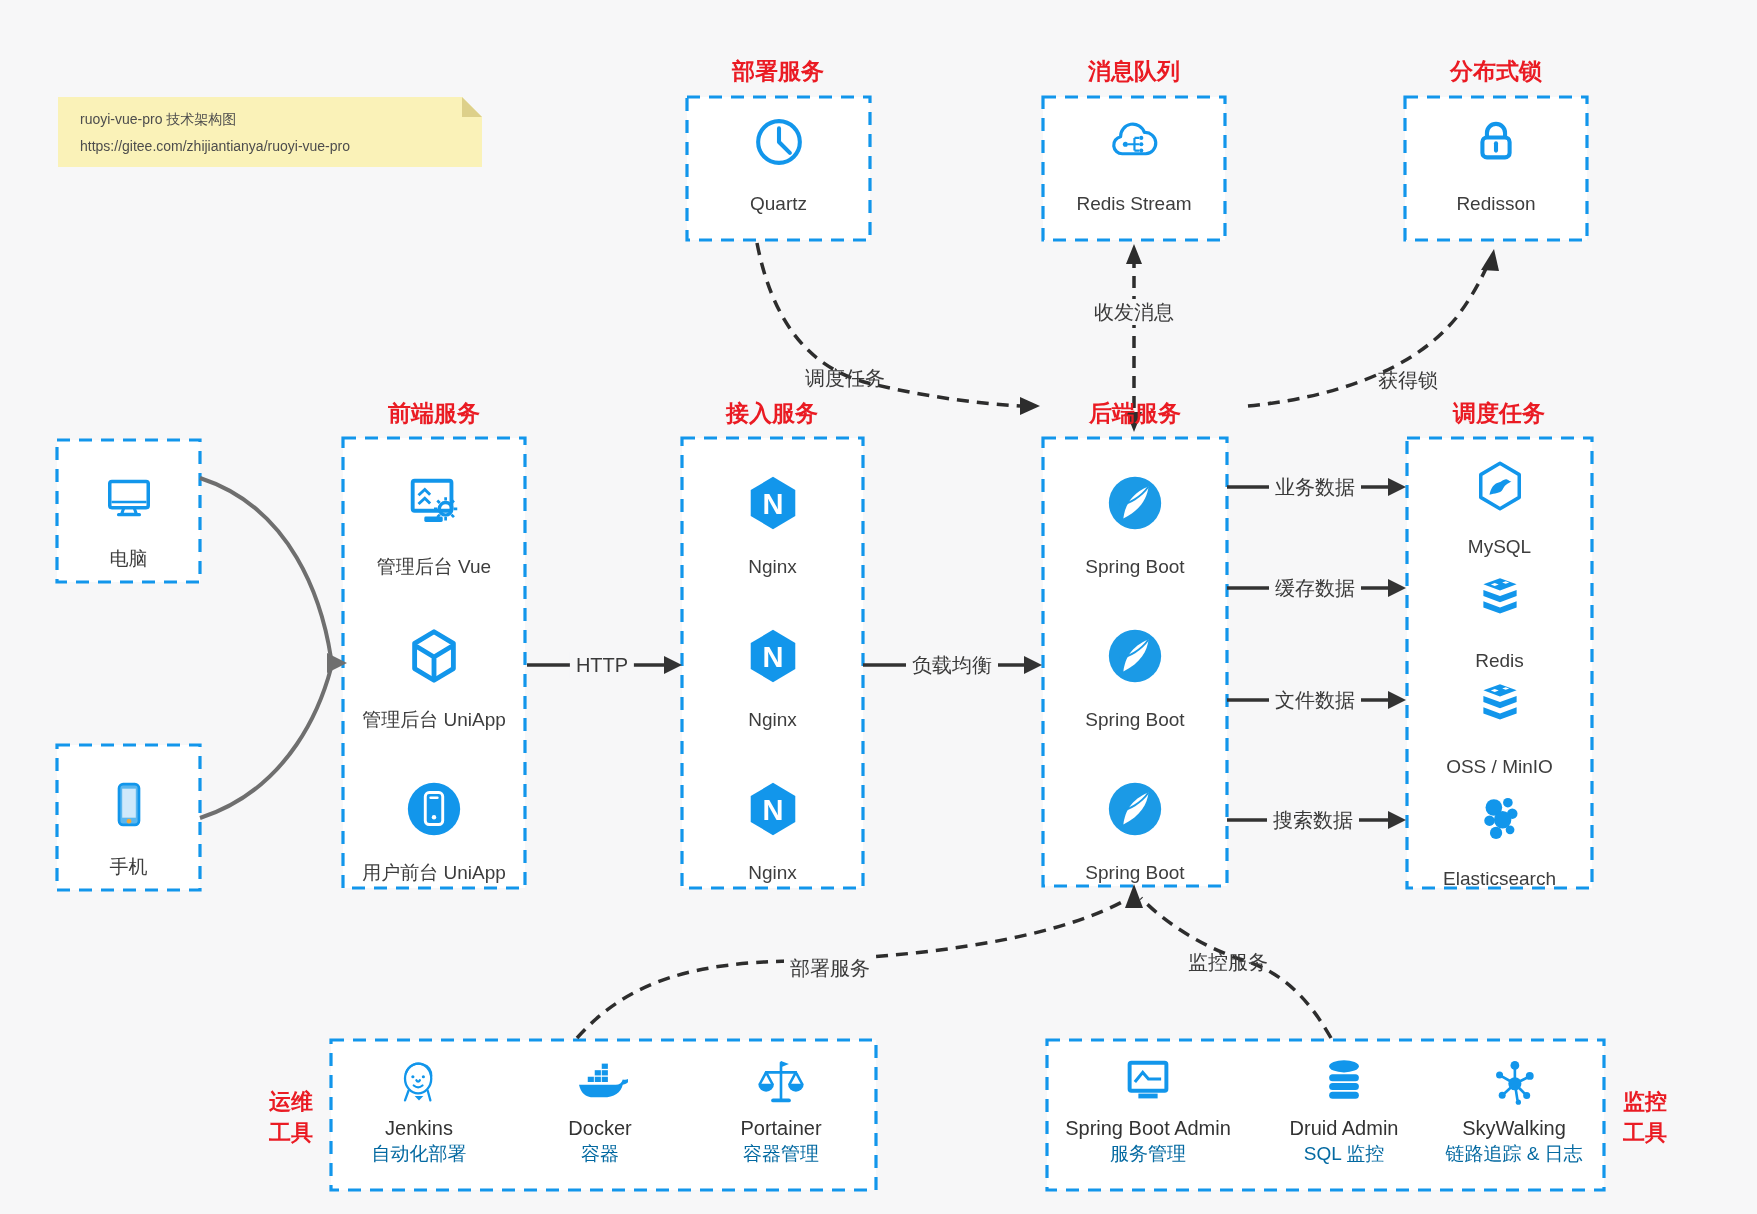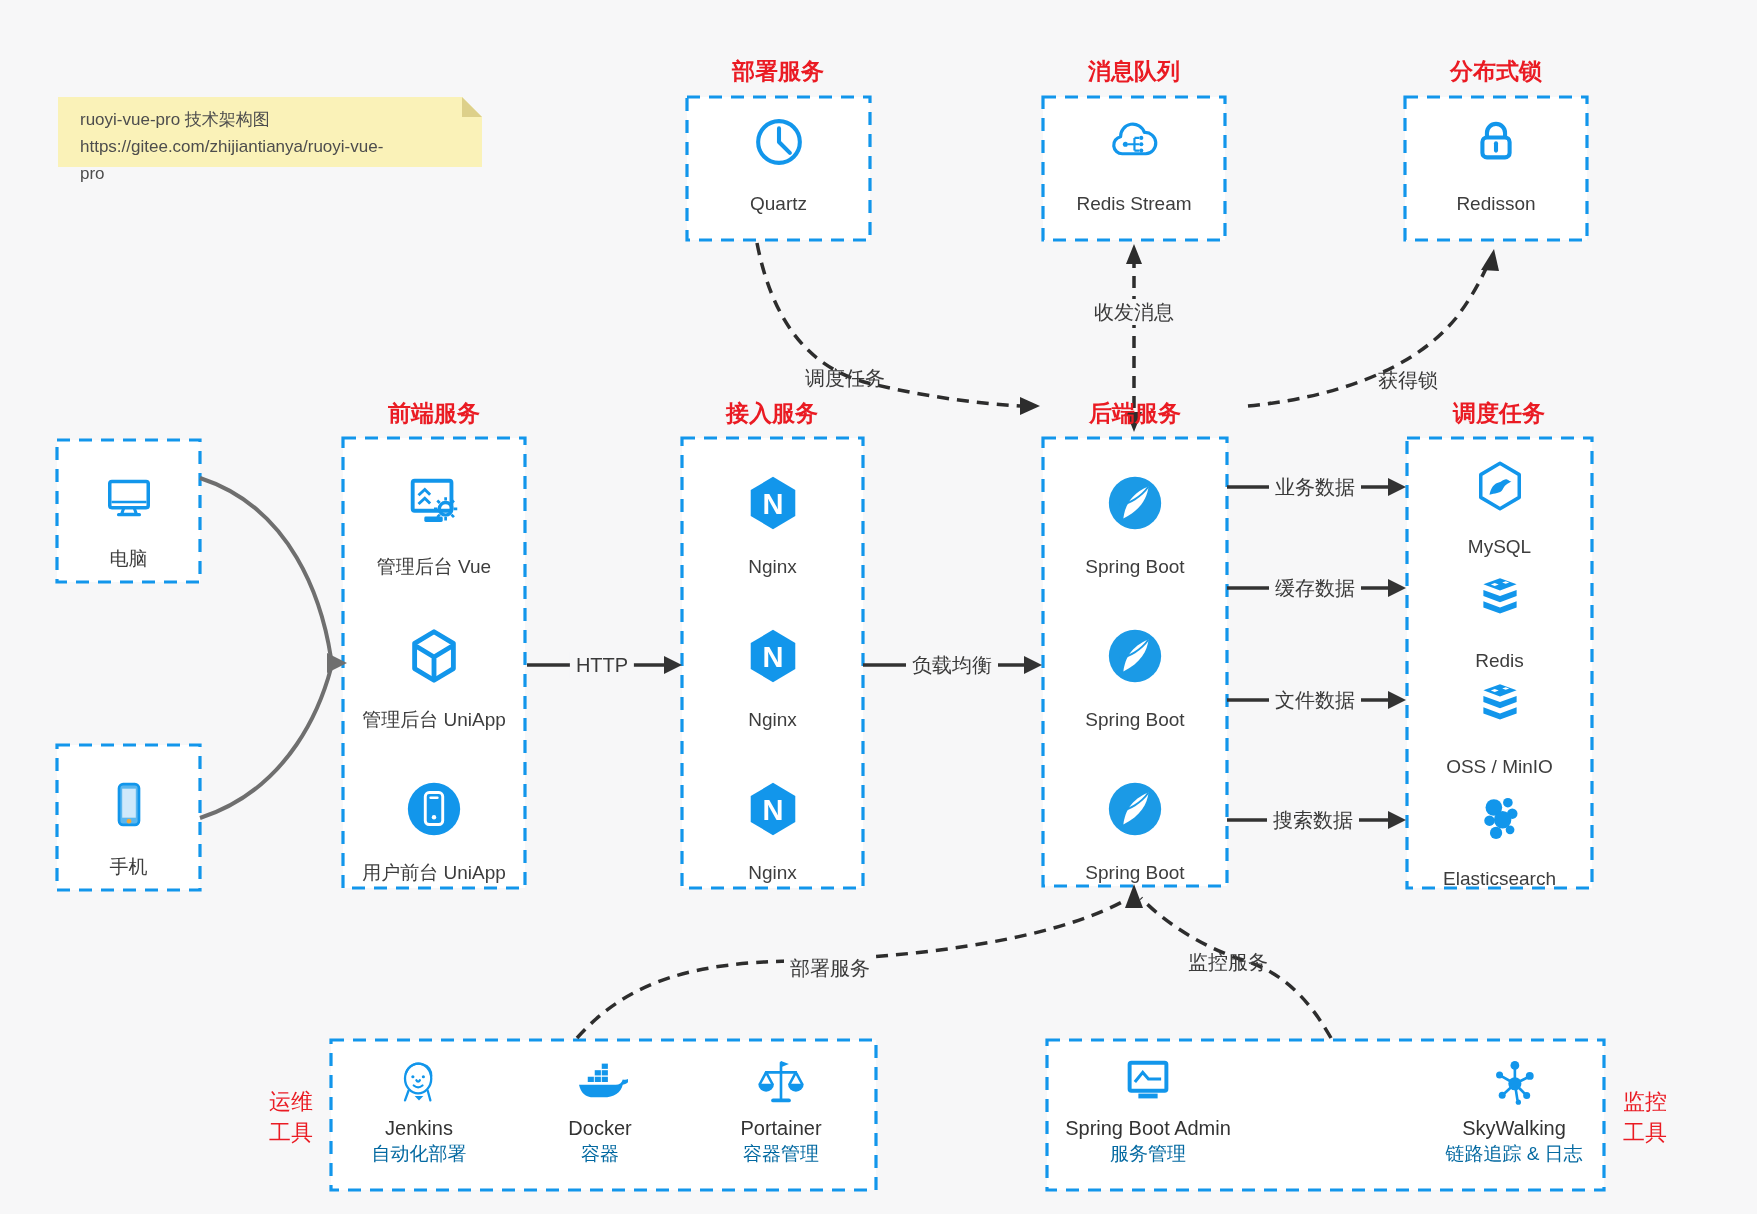--- a/index.html
+++ b/index.html
@@ -1,24 +1,24 @@
 <!DOCTYPE html>
 <html><head>
 <meta charset="utf-8">
 <style>
   html,body{margin:0;padding:0;background:#f7f7f8;}
   .canvas{position:relative;width:1757px;height:1214px;background:#f7f7f8;
           font-family:"Liberation Sans","DejaVu Sans",sans-serif;overflow:hidden;}
   .layer{position:absolute;left:0;top:0;}
   .rtitle{position:absolute;transform:translateX(-50%);font-size:23px;font-weight:bold;
           color:#ea1b23;white-space:nowrap;}
-  .sidelabel{position:absolute;width:110px;text-align:center;font-size:22px;font-weight:normal;
+  .sidelabel{position:absolute;width:110px;text-align:center;font-size:22px;font-weight:bold;
           color:#ea1b23;line-height:31px;}
   .note-text{position:absolute;left:58px;top:97px;width:348px;height:70px;
-          font-size:17px;color:#4d4d4d;line-height:27px;padding:9px 0 0 22px;box-sizing:border-box;}
+          font-size:14px;color:#4d4d4d;line-height:27px;padding:9px 0 0 22px;box-sizing:border-box;}
   .node{position:absolute;text-align:center;color:#3d3d3d;font-size:19px;line-height:22px;}
   .node svg{display:block;margin:0 auto;}
   .n-label{margin-top:22px;white-space:nowrap;}
   .b-name{margin-top:6px;font-size:20px;color:#333;line-height:25px;white-space:nowrap;}
   .b-desc{font-size:19px;color:#0369a1;line-height:25px;white-space:nowrap;}
   .elabel{position:absolute;transform:translate(-50%,-50%);font-size:20px;color:#3a3a3a;
           white-space:nowrap;line-height:24px;}
   .ebg{background:#f7f7f8;padding:1px 6px;}
 </style>
 </head>
@@ -351,20 +351,32 @@
   <div class="node" style="left:1053px;top:1054px;width:190px">
     <svg viewBox="0 0 64 64" width="56" height="56">
       <rect x="11" y="10" width="42" height="32" rx="2" fill="none" stroke="#1296eb" stroke-width="4.5"></rect>
       <path d="M17 32l9-11 6.5 7.5H47" fill="none" stroke="#1296eb" stroke-width="3.5"></path>
       <path d="M21 48h22" stroke="#1296eb" stroke-width="5.5"></path>
     </svg>
     <div class="b-name">Spring Boot Admin</div>
     <div class="b-desc">服务管理</div>
   </div>
 
+  <div class="node" style="left:1249px;top:1054px;width:190px">
+    <svg viewBox="0 0 64 64" width="56" height="56">
+      <g fill="#1296eb">
+        <ellipse cx="32" cy="14" rx="17" ry="7"></ellipse>
+        <rect x="15" y="23" width="34" height="8" rx="4"></rect>
+        <rect x="15" y="33" width="34" height="8" rx="4"></rect>
+        <rect x="15" y="43" width="34" height="8" rx="4"></rect>
+      </g>
+    </svg>
+    <div class="b-name">Druid Admin</div>
+    <div class="b-desc">SQL 监控</div>
+  </div>
 
   <div class="node" style="left:1419px;top:1054px;width:190px">
     <svg viewBox="0 0 64 64" width="56" height="56">
       <g stroke="#1296eb" stroke-width="3" fill="none">
         <path d="M33 34 33 15M33 34 17 25M33 34 49 26M33 34 20 46M33 34 45 46M33 34 36 53"></path>
       </g>
       <g fill="#1296eb">
         <circle cx="33" cy="34" r="7.5"></circle>
           <circle cx="33" cy="13" r="5"></circle>
           <circle cx="15.5" cy="24" r="4"></circle>

